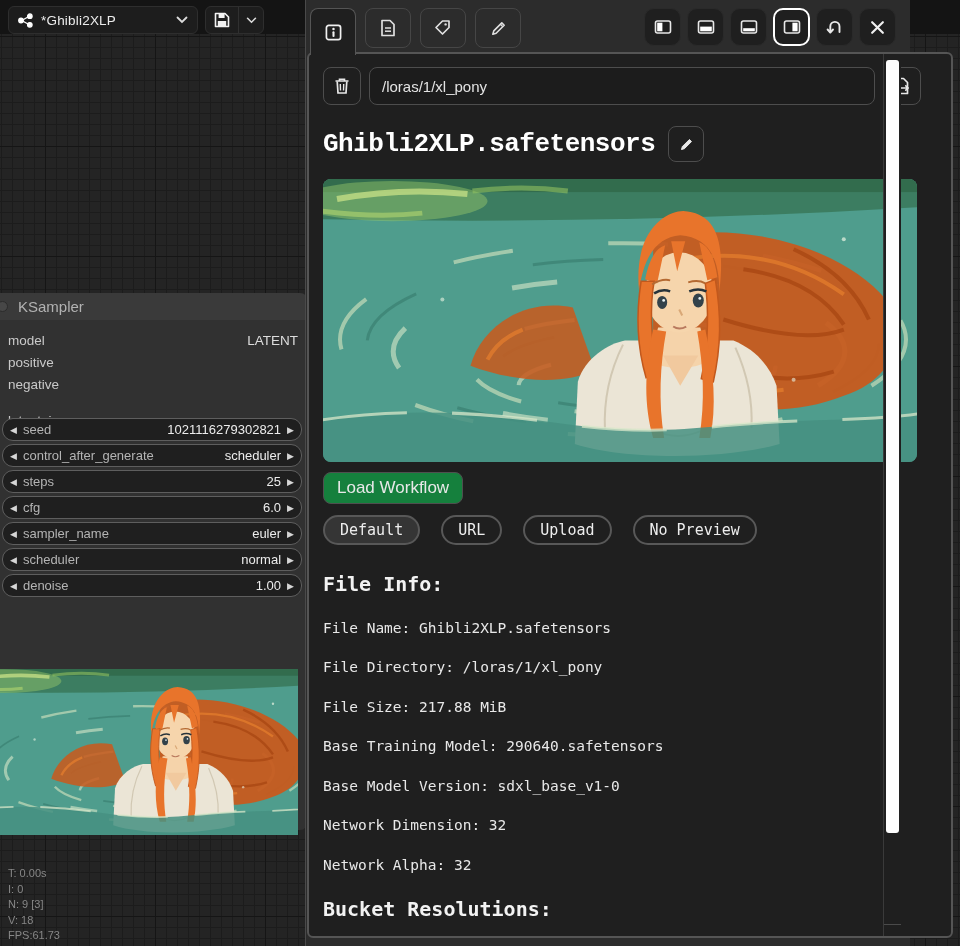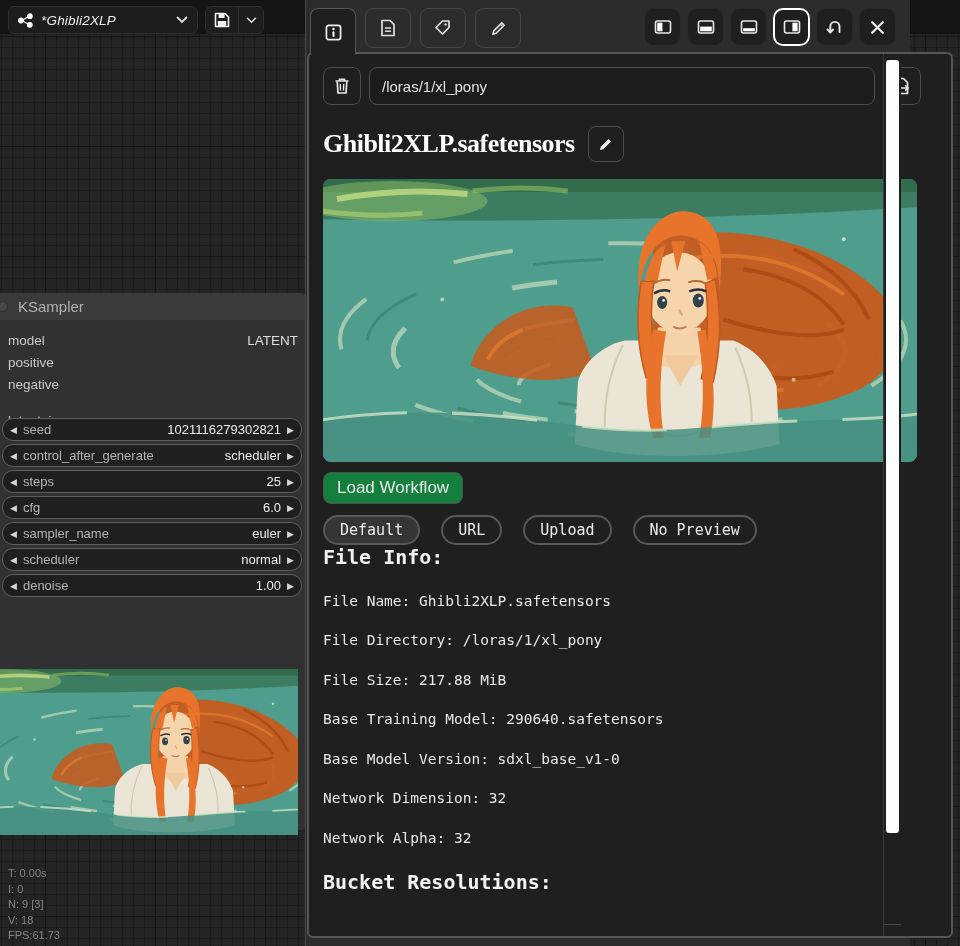--- a/index.html
+++ b/index.html
@@ -16,21 +16,21 @@
       linear-gradient(#1c1c1c 1px, transparent 1px),
       linear-gradient(90deg,#1c1c1c 1px, transparent 1px);
     background-size:110px 110px,110px 110px,11px 11px,11px 11px;
     background-position:45px 36px,45px 36px,1px 3px,1px 3px;
   }
   .topbar { position:absolute; left:0; top:0; width:960px; height:34px; background:#141414; }
 
   .wf-group { position:absolute; left:8px; top:6px; height:28px; width:190px;
     background:#1d1d1d; border:1px solid #2e2e2e; border-radius:6px;
     display:flex; align-items:center; gap:8px; padding:0 9px; color:#ececec; }
-  .wf-name { flex:1; font-style:italic; font-size:13.5px; letter-spacing:.2px; white-space:nowrap; overflow:hidden; }
+  .wf-name { flex:1; font-size:13.5px; letter-spacing:.2px; white-space:nowrap; overflow:hidden; }
   .save-group { position:absolute; left:205px; top:6px; height:28px;
     background:#1d1d1d; border:1px solid #2e2e2e; border-radius:6px;
     display:flex; align-items:center; }
   .save-group .cell { display:flex; align-items:center; justify-content:center; height:100%; }
   .save-cell { width:33px; border-right:1px solid #303030; }
   .save-chev { width:24px; }
 
   
   .node { position:absolute; left:-14px; top:293px; width:322px; height:537px; z-index:2; }
   .node-title { height:27px; background:#3a3a3a; border-radius:8px 8px 0 0;
@@ -74,36 +74,36 @@
   .scroll-track::after { content:""; position:absolute; left:0; right:0; bottom:11px; border-top:1px solid #4a4a4a; }
   .scroll-thumb { position:absolute; left:2px; top:6px; width:13px; height:773px; background:#fdfdfd; border-radius:3px; }
 
   .pathrow { display:flex; gap:8px; align-items:center; }
   .sq-btn { width:38px; height:38px; background:#1f1f1f; border:1px solid #4d4d4d; border-radius:8px;
     display:flex; align-items:center; justify-content:center; flex:0 0 auto; cursor:pointer; }
   .path-input { flex:1; height:38px; background:#1c1c1c; border:1px solid #4d4d4d; border-radius:8px;
     color:#e3e3e3; font-size:15px; padding:0 12px; font-family:"Liberation Sans",sans-serif; outline:none; }
 
   .titlerow { margin-top:21px; display:flex; align-items:center; gap:13px; }
-  .model-title { color:#ffffff; font-family:Liberation Serif, serif; font-weight:bold; font-size:26px; letter-spacing:-.5px; }
+  .model-title { color:#ffffff; font-family:Liberation Mono, monospace; font-weight:bold; font-size:26px; letter-spacing:-.5px; }
   .edit-btn { width:36px; height:36px; }
 
   .preview-wrap { margin-top:17px; width:594px; height:283px; border-radius:8px; overflow:hidden; }
   .preview-wrap svg { display:block; width:100%; height:100%; }
 
   .loadwf-btn { margin-top:10px; display:inline-block; background:#15803d; border:1px solid #4f4f4f;
     border-radius:8px; color:#e8e8e8; font-size:17px; padding:5px 13px; cursor:pointer;
     font-family:"Liberation Sans",sans-serif; }
 
   .pills { margin-top:11px; display:flex; gap:21px; }
   .pill { font-family:"DejaVu Sans Mono",monospace; font-size:15px; color:#ededed;
     border:2px solid #585858; border-radius:16px; padding:4px 15px; background:transparent; cursor:pointer; white-space:nowrap; }
   .pill.selected { background:#353535; }
 
-  .sec-heading { color:#f2f2f2; font-family:"DejaVu Sans Mono",monospace;
+  .sec-heading { margin-top:27px; color:#f2f2f2; font-family:"DejaVu Sans Mono",monospace;
     font-weight:bold; font-size:20px; }
   .info-line { color:#e8e8e8; font-family:"DejaVu Sans Mono",monospace; font-size:14.5px; margin-top:23.5px; }
   .bucket-heading { margin-top:24px; }
 
   .icon { display:inline-flex; align-items:center; justify-content:center; }
   svg { display:block; }
 </style>
 </head>
 <body>
 

